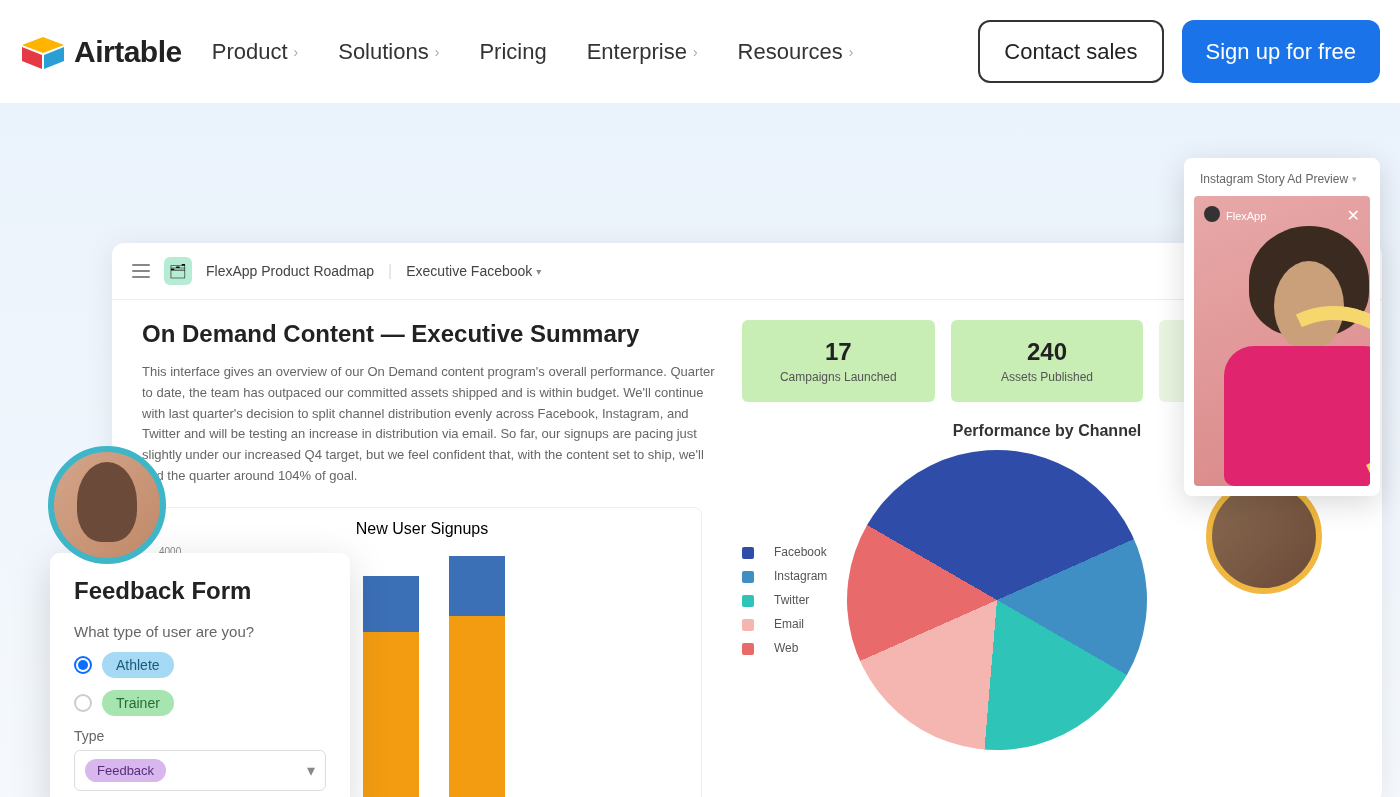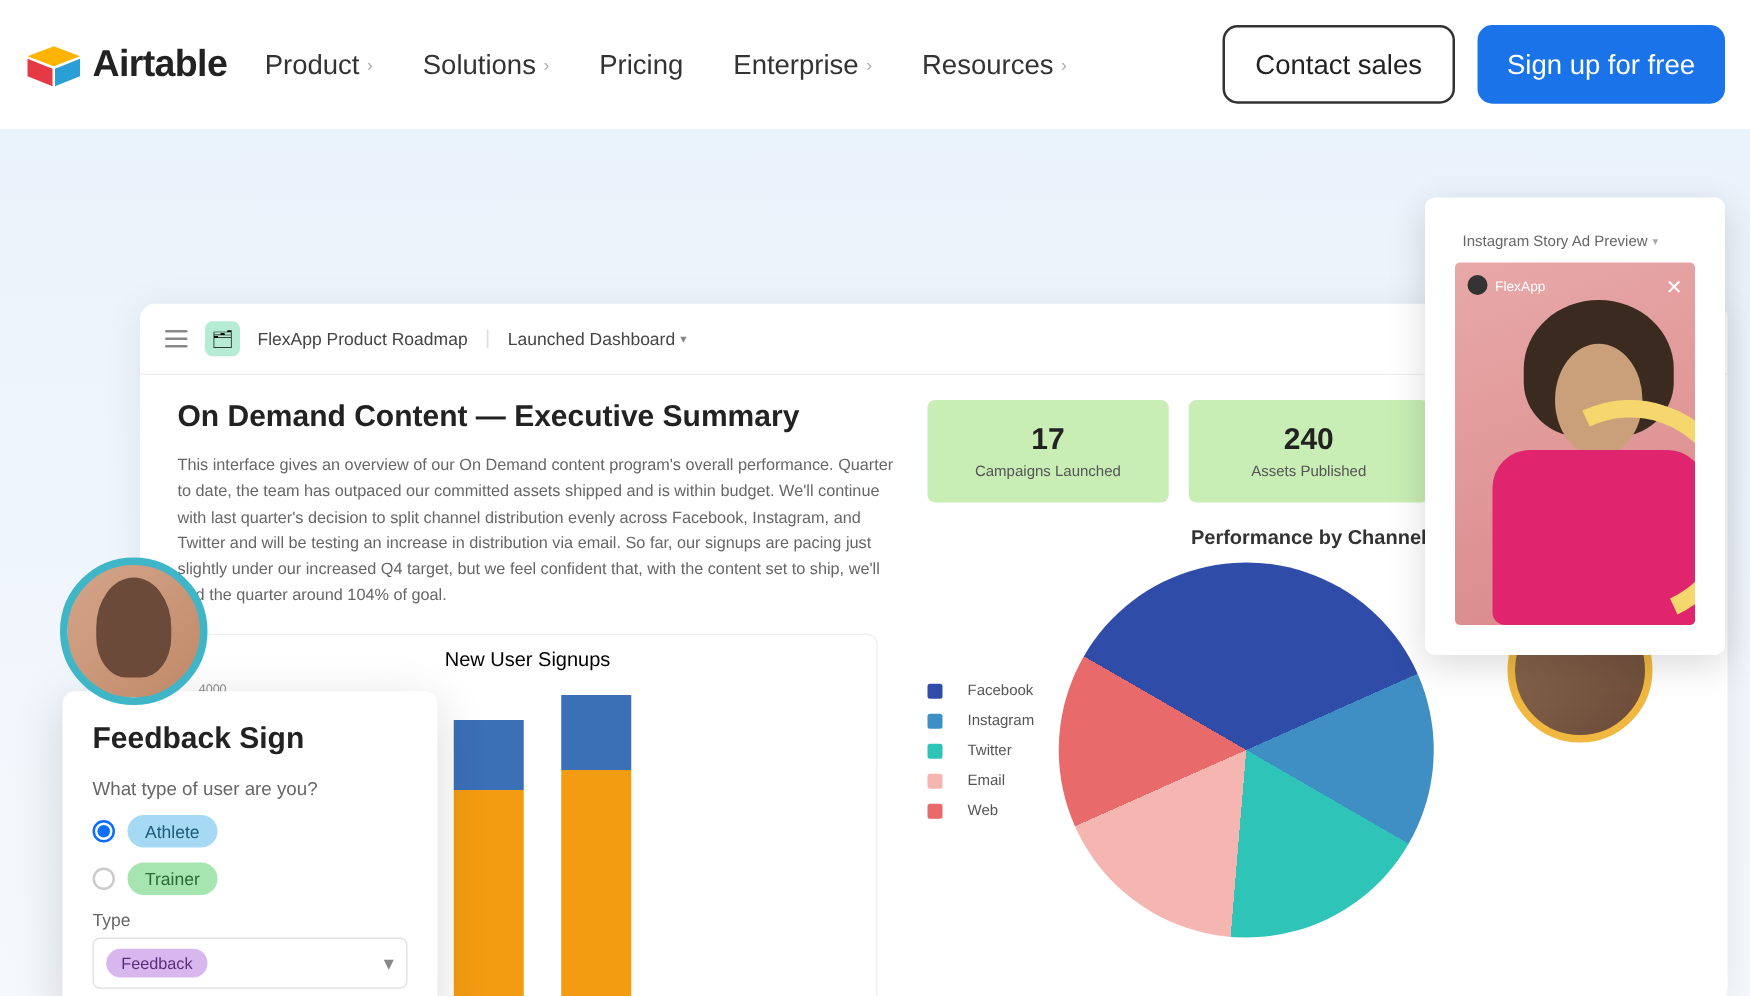--- a/index.html
+++ b/index.html
@@ -74,21 +74,21 @@
 .select { border: 1px solid #ddd; border-radius: 6px; padding: 8px 10px; display: flex; align-items: center; justify-content: space-between; }
 .select .tag { background: #d7b7ee; color: #5a2d7a; padding: 4px 12px; border-radius: 12px; font-size: 13px; }
 
 
 .avatar { position: absolute; border-radius: 50%; background: #ccc; display: flex; align-items: center; justify-content: center; overflow: hidden; }
 .avatar.teal { left: 48px; top: 343px; width: 118px; height: 118px; border: 6px solid #3fb5c8; background: linear-gradient(135deg,#d4a58a,#c08968); }
 .avatar.teal::after { content:""; position:absolute; width:60px; height:80px; background:#6b4a3a; border-radius:50% 50% 40% 40%; top:10px; }
 .avatar.yellow { right: 78px; top: 375px; width: 116px; height: 116px; border: 6px solid #f0b840; background: linear-gradient(135deg,#8a6a50,#6a4a38); }
 
 
-.insta { position: absolute; right: 20px; top: 55px; width: 240px; background: #fff; border-radius: 8px; box-shadow: 0 8px 30px rgba(0,0,0,0.15); padding: 24px; }
+.insta { position: absolute; right: 20px; top: 55px; width: 196px; background: #fff; border-radius: 8px; box-shadow: 0 8px 30px rgba(0,0,0,0.15); padding: 10px; }
 .insta-head { font-size: 12px; color: #666; padding: 4px 6px 10px; display: flex; align-items: center; gap: 4px; }
 .insta-img { position: relative; width: 100%; height: 290px; background: linear-gradient(160deg,#e8a8a8 0%, #d98888 100%); border-radius: 4px; overflow: hidden; }
 .insta-user { position: absolute; top: 10px; left: 10px; display: flex; align-items: flex-end; gap: 6px; color: #fff; font-size: 11px; }
 .insta-user .uicon { width: 16px; height: 16px; border-radius: 50%; background: #333; }
 .insta-close { position: absolute; top: 10px; right: 10px; color: #fff; font-size: 16px; }
 .insta-figure { position: absolute; left: 30px; top: 30px; width: 170px; height: 260px; }
 .insta-hair { position: absolute; width: 120px; height: 110px; background: #3a2a20; border-radius: 50% 50% 40% 40%; left: 25px; top: 0; }
 .insta-face { position: absolute; width: 70px; height: 90px; background: #caa07a; border-radius: 50%; left: 50px; top: 35px; }
 .insta-jacket { position: absolute; width: 170px; height: 140px; background: #e0246e; border-radius: 30px 30px 10px 10px; top: 120px; left: 0; }
 .insta-ring { position: absolute; width: 180px; height: 180px; border: 14px solid #f5d76e; border-radius: 50%; top: 80px; left: 20px; border-left-color: transparent; border-bottom-color: transparent; transform: rotate(20deg); }
@@ -139,21 +139,21 @@
     <div class="dash-header">
       <div class="menu-icon">
           <span></span>
           <span></span>
           <span></span>
         </div>
       <div class="app-icon">🗂</div>
       <div class="dash-title">FlexApp Product Roadmap</div>
       <div class="dash-sep">|</div>
       <div class="dash-crumb">
-          <span>Launched Dashboard</span> 
+          <span>Executive Facebook</span> 
           <span style="font-size:10px;color:#888">▾</span>
         </div>
     </div>
     <div class="dash-body">
       <div class="dash-left">
         <div class="summary-title">On Demand Content — Executive Summary</div>
         <div class="summary-text">This interface gives an overview of our On Demand content program's overall performance. Quarter to date, the team has outpaced our committed assets shipped and is within budget. We'll continue with last quarter's decision to split channel distribution evenly across Facebook, Instagram, and Twitter and will be testing an increase in distribution via email. So far, our signups are pacing just slightly under our increased Q4 target, but we feel confident that, with the content set to ship, we'll end the quarter around 104% of goal.</div>
 
         <div class="chart-card">
           <div class="chart-title">New User Signups</div>
@@ -218,21 +218,21 @@
                 <span>Web</span>
               </div>
           </div>
           <div class="pie" style="background: conic-gradient(#2f4da8 0 35%, #3f8fc4 35% 50%, #2fc4b8 50% 68%, #f5b5b0 68% 85%, #e86a6a 85% 100%); transform: rotate(-60deg);"></div>
         </div>
       </div>
     </div>
   </div>
 
   <div class="feedback">
-    <h3>Feedback Sign</h3>
+    <h3>Feedback Form</h3>
     <div class="fq">What type of user are you?</div>
     <div class="radio-row">
       <span class="radio checked"></span>
       <span class="pill athlete">Athlete</span>
     </div>
     <div class="radio-row">
       <span class="radio unchecked"></span>
       <span class="pill trainer">Trainer</span>
     </div>
     <div class="field-label">Type</div>

